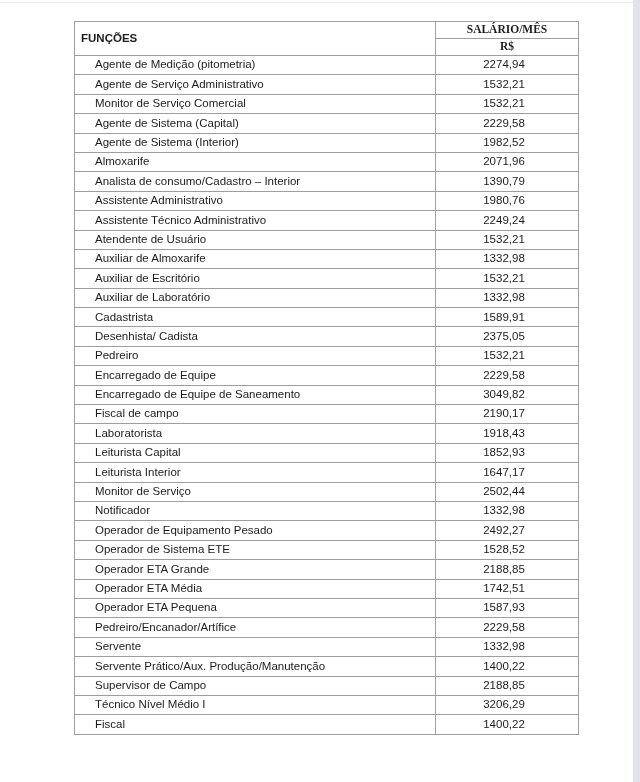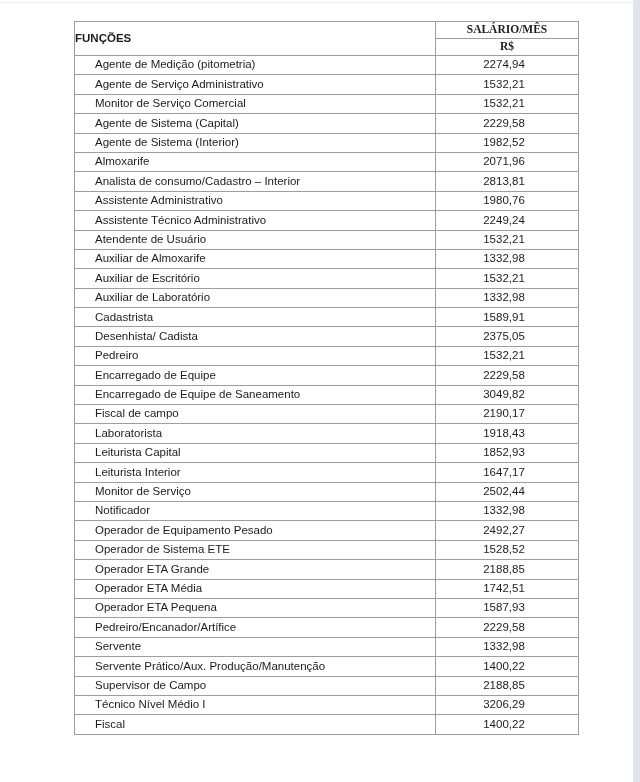--- a/index.html
+++ b/index.html
@@ -32,21 +32,21 @@
     border-collapse:collapse;table-layout:fixed;
   }
   table.salary th, table.salary td{
     border:1px solid var(--border-color);
     font-size:11.5px;
     line-height:1;
     vertical-align:middle;
     overflow:hidden;white-space:nowrap;
   }
   thead th{font-weight:bold;height:17px;padding:0;}
-  th.h-funcoes{text-align:left;}
+  th.h-funcoes{text-align:left;padding-left:6px;}
   th.h-salario, th.h-moeda{font-family:Liberation Serif, serif;}
   tbody td{height:19.4px;padding:0;}
   td.c-funcao{text-align:left;padding-left:20px;}
   td.c-salario{text-align:center;padding-right:6px;}
 </style>
 </head>
 <body>
 
 <div class="top-hairline"></div>
 
@@ -90,21 +90,21 @@
     <td class="c-salario">1982,52</td>
   </tr>
 
   <tr>
     <td class="c-funcao">Almoxarife</td>
     <td class="c-salario">2071,96</td>
   </tr>
 
   <tr>
     <td class="c-funcao">Analista de consumo/Cadastro – Interior</td>
-    <td class="c-salario">2813,81</td>
+    <td class="c-salario">1390,79</td>
   </tr>
 
   <tr>
     <td class="c-funcao">Assistente Administrativo</td>
     <td class="c-salario">1980,76</td>
   </tr>
 
   <tr>
     <td class="c-funcao">Assistente Técnico Administrativo</td>
     <td class="c-salario">2249,24</td>

